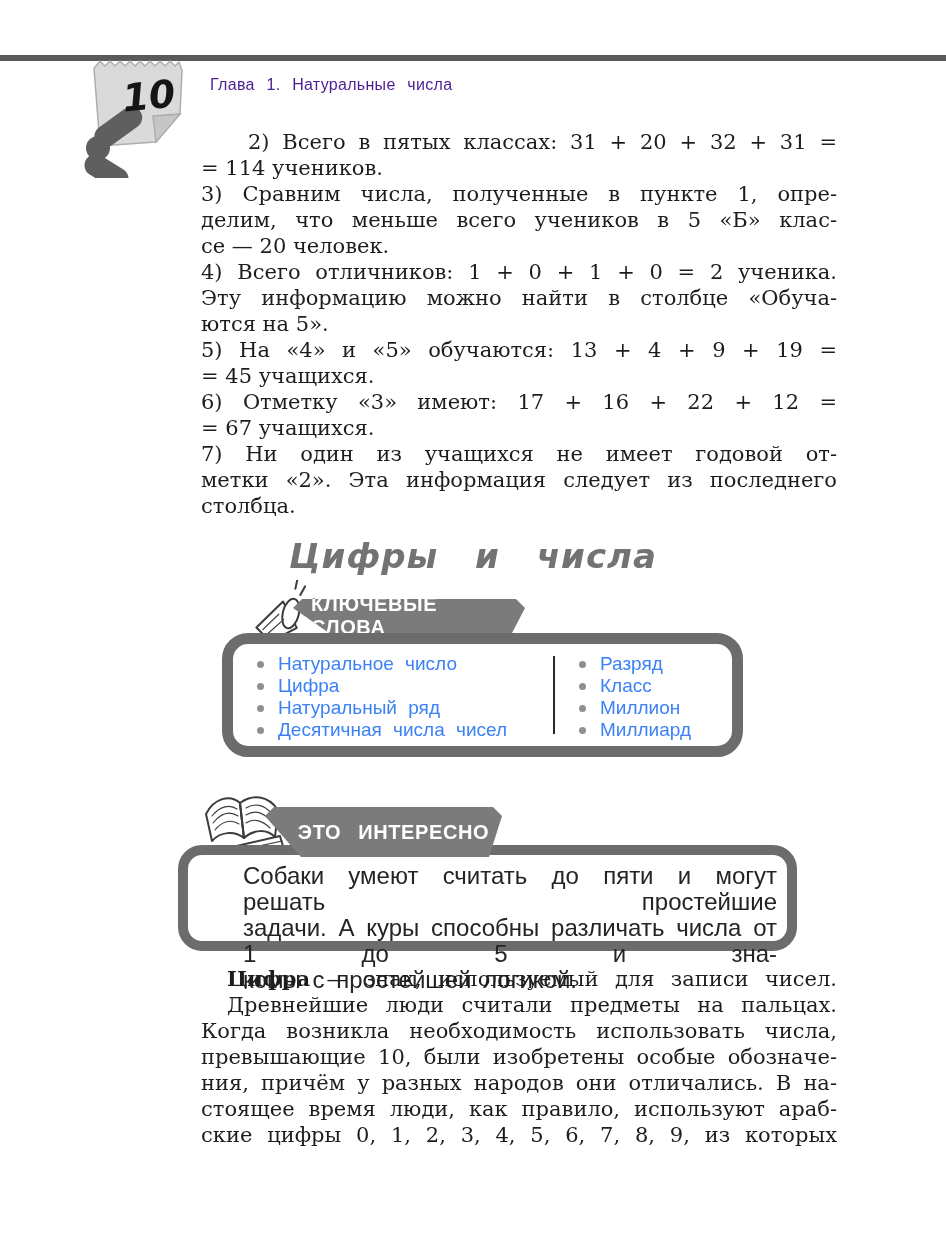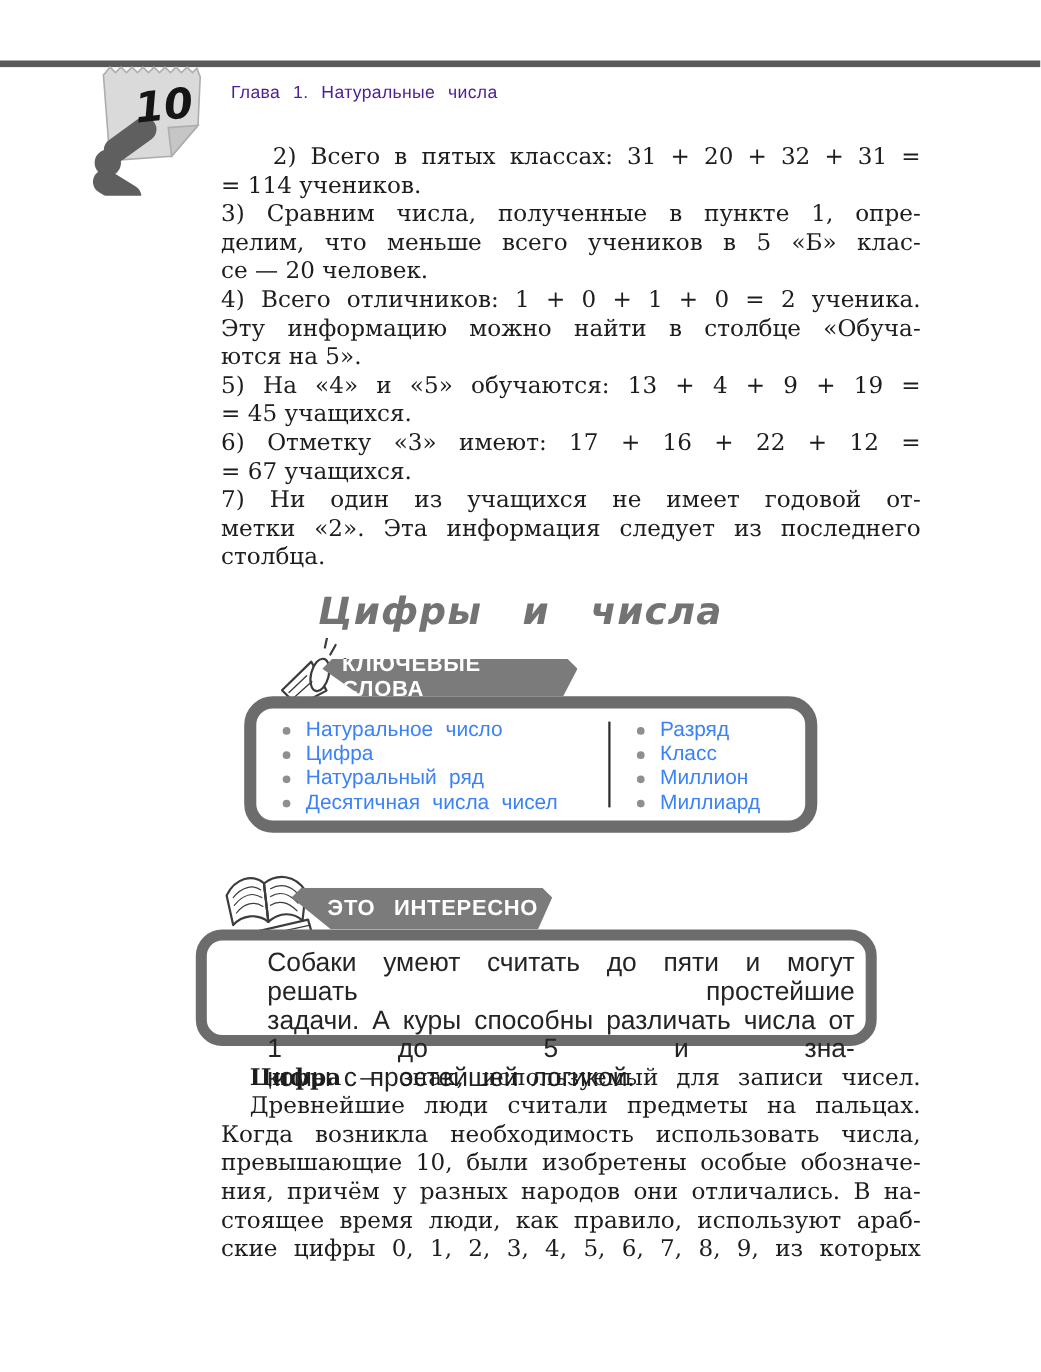--- a/index.html
+++ b/index.html
@@ -45,21 +45,21 @@
   
   .banner{
     background:#7b7b7b;color:#ffffff;
     font-family:"Liberation Sans","DejaVu Sans",sans-serif;font-weight:bold;
     font-size:20px;letter-spacing:.6px;word-spacing:11px;
     display:flex;align-items:center;justify-content:center;
     clip-path:polygon(0 9px,9px 0,calc(100% - 9px) 0,100% 9px,calc(100% - 13px) 100%,36px 100%);
     z-index:2;
   }
   .kw-banner{left:293px;top:599px;width:232px;height:34px;padding-left:18px;box-sizing:border-box;}
-  .int-banner{left:265px;top:807px;width:237px;height:38px;padding-left:20px;box-sizing:border-box;}
+  .int-banner{left:265px;top:807px;width:237px;height:50px;padding-left:20px;box-sizing:border-box;}
 
   
   .kw-box{
     left:222px;top:633px;width:521px;height:124px;box-sizing:border-box;
     background:#ffffff;border:11px solid #6c6c6c;border-radius:26px;
     display:flex;align-items:stretch;padding:9px 6px 6px 24px;
     font-family:"Liberation Sans","DejaVu Sans",sans-serif;font-size:19px;color:#3b82f6;
   }
   .kw-col{display:flex;flex-direction:column;}
   .kw-col-left{width:296px;}

